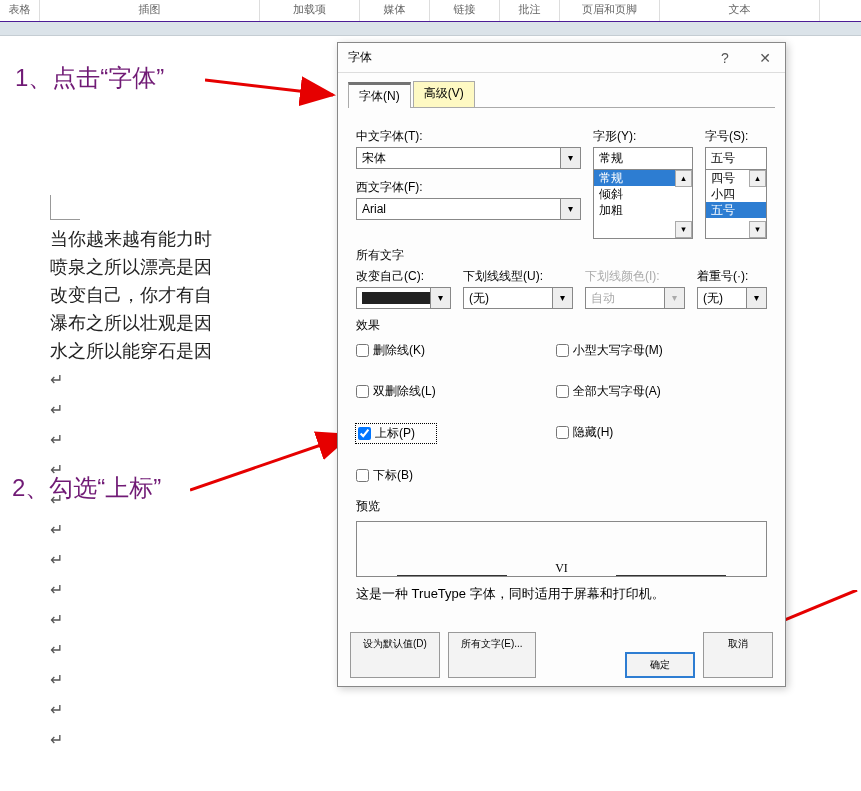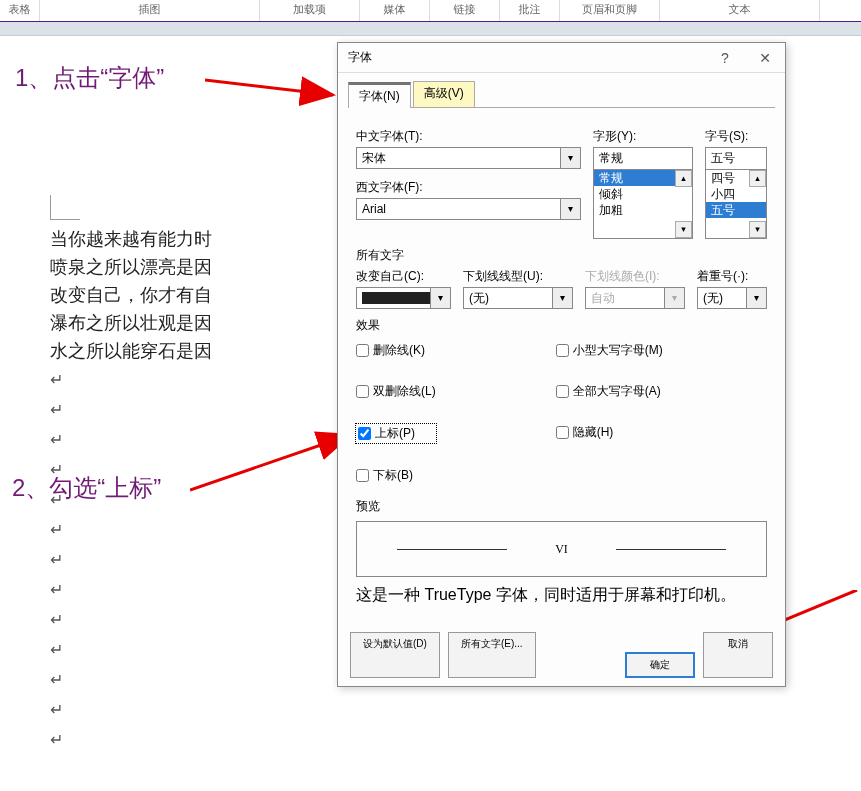--- a/index.html
+++ b/index.html
@@ -121,27 +121,27 @@
 .effects { display: flex; gap: 120px; margin-top: 8px; }
 .effects .col-e { display: flex; flex-direction: column; gap: 24px; }
 .chk { display: flex; align-items: center; gap: 4px; font-size: 12px; }
 .chk input { width: 13px; height: 13px; }
 .chk.focus { outline: 1px dotted #000; padding: 1px 2px; }
 
 .preview-box {
   margin-top: 6px;
   border: 1px solid #888;
   height: 56px;
-  display: flex; align-items: center; justify-content: space-between;
+  display: flex; align-items: flex-end; justify-content: space-between;
   padding: 0 40px;
 }
 .preview-line { border-top: 1px solid #333; width: 110px; }
 .preview-text { font-size: 12px; font-family: SimSun; }
 
-.footnote { font-size: 16px; margin-top: 8px; }
+.footnote { font-size: 13px; margin-top: 8px; }
 
 .button-bar {
   padding: 8px 12px;
   display: flex; gap: 8px;
 }
 .btn {
   border: 1px solid #999; background: #f3f3f3;
   padding: 4px 12px; font-size: 10px; cursor: pointer;
   min-width: 70px; text-align: center;
 }

